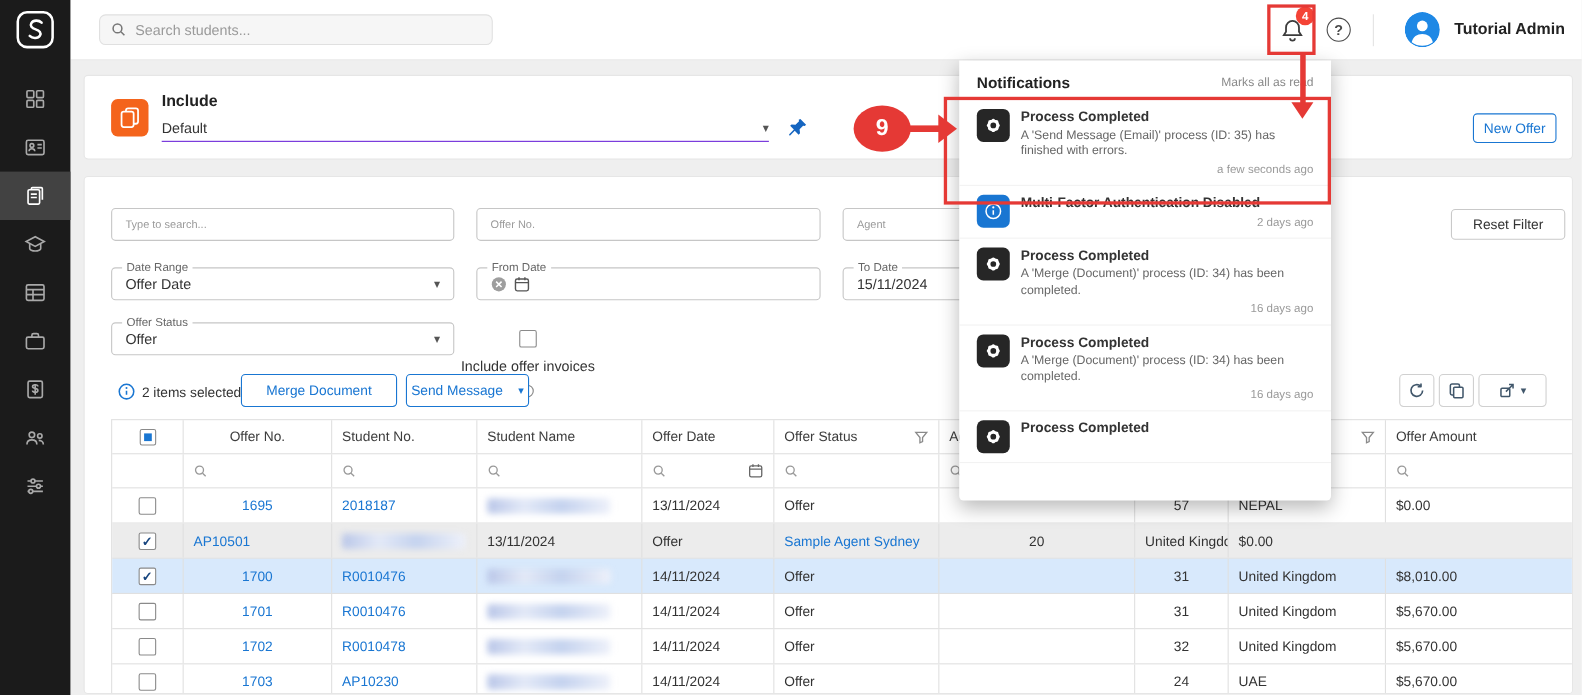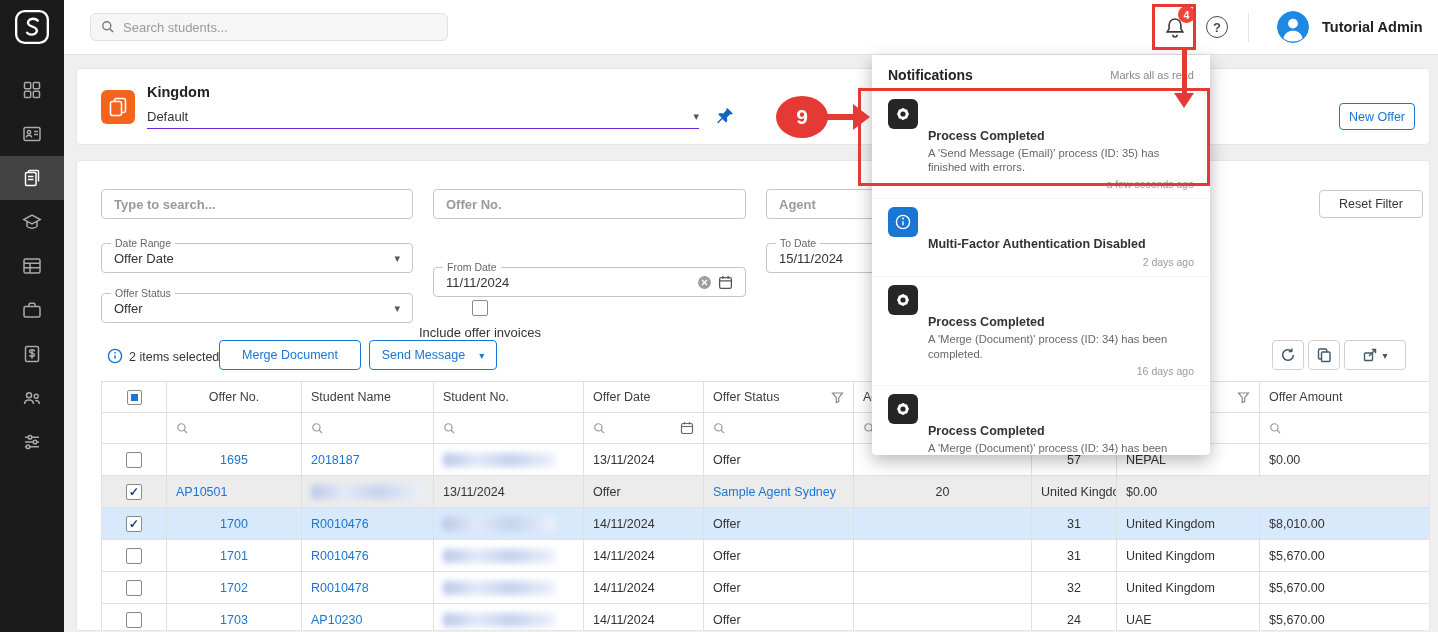--- a/index.html
+++ b/index.html
@@ -34,32 +34,32 @@
   .app-icon { position:absolute; left:24px; top:21px; width:34px; height:34px; background:#f4641c; border-radius:6px; display:flex; align-items:center; justify-content:center; }
   .page-title { position:absolute; left:70px; top:15px; font-size:14.5px; font-weight:bold; color:#222; }
   .view-select { position:absolute; left:70px; top:36px; width:552px; height:24px; border-bottom:1px solid #6d28d9; display:flex; align-items:center; justify-content:space-between; font-size:13px; color:#333; cursor:pointer; }
   .view-caret { color:#555; font-size:11px; }
   .pin-btn { position:absolute; left:638px; top:37px; width:20px; height:20px; cursor:pointer; }
   .btn-blue-outline { border:1px solid #1976d2; color:#1976d2; background:#fff; border-radius:4px; font-size:12.5px; font-family:inherit; display:flex; align-items:center; justify-content:center; cursor:pointer; }
   .new-offer-btn { position:absolute; left:1262px; top:34px; width:76px; height:27px; }
   
   .content-card { position:absolute; left:76px; top:160px; width:1354px; height:471px; background:#fff; border:1px solid #e6e6e6; border-radius:4px; overflow:hidden; z-index:1; }
   .f-input { position:absolute; height:30px; border:1px solid #c6c6c6; border-radius:4px; background:#fff; display:flex; align-items:center; padding:0 12px; font-size:13px; color:#333; gap:6px; }
-  .f-input input { flex:1; border:none; outline:none; font-size:13px; color:#b91c1c; font-family:inherit; background:transparent;font-weight:bold; }
+  .f-input input { flex:1; border:none; outline:none; font-size:10px; color:#b91c1c; font-family:inherit; background:transparent; }
   .f-input input::placeholder { color:#9a9a9a; }
   .float-label { position:absolute; top:-7px; left:9px; background:#fff; padding:0 4px; font-size:10.5px; color:#666; }
   .f-value { flex:1; }
   .sel-caret { color:#555; font-size:11px; }
   .reset-btn { position:absolute; left:1242px; top:29px; width:104px; height:28px; border:1px solid #c9c9c9; border-radius:4px; background:#fff; color:#333; font-size:12.5px; display:flex; align-items:center; justify-content:center; cursor:pointer; }
   .cb { width:16px; height:16px; border:1.5px solid #8a8a8a; border-radius:2px; background:#fff; display:flex; align-items:center; justify-content:center; font-size:12px; font-weight:bold; color:#16447e; cursor:pointer; }
   .include-row { position:absolute; left:342px; top:139px; display:flex; align-items:center; gap:9px; font-size:13px; color:#333;flex-direction:column; }
   .toolbar-info { position:absolute; left:30px; top:187px; width:16px; height:16px; }
   .selected-text { position:absolute; left:52px; top:189px; font-size:12.5px; color:#333; }
   .merge-btn { position:absolute; left:142px; top:179px; width:142px; height:30px; }
-  .send-btn { position:absolute; left:292px; top:179px; width:128px; height:30px; gap:14px; }
+  .send-btn { position:absolute; left:292px; top:179px; width:112px; height:30px; gap:14px; }
   .icon-btn { position:absolute; top:179px; height:30px; border:1px solid #d0d0d0; border-radius:4px; background:#fff; display:flex; align-items:center; justify-content:center; gap:4px; cursor:pointer; color:#41576b; }
   
   .tbl { position:absolute; left:24px; top:220px; width:1330px; border:1px solid #e0e0e0; font-size:12.5px; background:#fff; }
   .tr { display:grid; grid-template-columns:65px 135px 132px 150px 120px 150px 178px 85px 143px 172px; border-bottom:1px solid #e0e0e0; }
   .tr > div { border-right:1px solid #e0e0e0; padding:0 9px; display:flex; align-items:center; height:30px; overflow:hidden; white-space:nowrap; }
   .tr > div:last-child { border-right:none; }
   .tr.data > div { height:31px; }
   .th { color:#3d3d3d; }
   .c-center { justify-content:center; }
   .c-between { justify-content:space-between; }
@@ -72,21 +72,21 @@
   
   .notif-panel { position:absolute; left:872px; top:55px; width:338px; height:400px; background:#fff; border-radius:0 0 4px 4px; box-shadow:0 6px 18px rgba(0,0,0,.28); z-index:40; overflow:hidden; }
   .notif-head { display:flex; align-items:center; justify-content:space-between; padding:12px 16px 8px; }
   .notif-title { font-size:14px; font-weight:bold; color:#222; }
   .notif-markall { font-size:11px; color:#8a8a8a; cursor:pointer; }
   .notif-item { display:flex; gap:10px; padding:8px 16px; border-bottom:1px solid #f2f2f2; cursor:pointer; }
   .nicon { width:30px; height:30px; border-radius:6px; flex:0 0 30px; display:flex; align-items:center; justify-content:center; }
   .nicon-dark { background:#262626; }
   .nicon-blue { background:#1976d2; }
   .n-body-wrap { flex:1; }
-  .n-title { font-size:12.5px; font-weight:bold; color:#333; line-height:15px; margin-bottom:2px;margin-top:30px; }
+  .n-title { font-size:12.5px; font-weight:bold; color:#333; line-height:15px; margin-bottom:2px; }
   .n-text { font-size:11.2px; color:#666; line-height:14.2px; }
   .n-time { font-size:10.5px; color:#9a9a9a; text-align:right; margin-top:4px; line-height:12px; }
   
   .anno { position:absolute; z-index:60; }
   .anno-bell-box { left:1152px; top:4px; width:44px; height:46px; border:3px solid #e53935; z-index:70; }
   .anno-item-box { left:858px; top:88px; width:352px; height:98px; border:3px solid #e53935; }
   .anno-arrow-down-shaft { left:1182px; top:50px; width:5px; height:44px; background:#e53935; z-index:70; }
   .anno-arrow-down-head { left:1174px; top:93px; width:0; height:0; border-left:10px solid transparent; border-right:10px solid transparent; border-top:15px solid #e53935; z-index:70; }
   .anno-step { left:776px; top:96px; width:52px; height:42px; border-radius:50%; background:#e53935; color:#fff; font-size:21px; font-weight:bold; display:flex; align-items:center; justify-content:center; }
   .anno-arrow-right-shaft { left:824px; top:114px; width:32px; height:6px; background:#e53935; }
@@ -197,21 +197,21 @@
   <div class="user-name">Tutorial Admin</div>
 </div>
 
 <div class="header-card">
   <div class="app-icon">
     <svg width="22" height="22" viewBox="0 0 22 22" fill="none">
         <rect x="7.5" y="2.5" width="11" height="14" rx="2" stroke="#fff" stroke-width="1.6"></rect>
         <rect x="3.5" y="5.5" width="11" height="14" rx="2" fill="#f4641c" stroke="#fff" stroke-width="1.6"></rect>
       </svg>
   </div>
-  <div class="page-title">Kingdom</div>
+  <div class="page-title">Include</div>
   <div class="view-select">
     <span>Default</span>
     <span class="view-caret">▾</span>
   </div>
   <div class="pin-btn">
     <svg width="20" height="20" viewBox="0 0 20 20">
         <path d="M12.6 2.2l5.2 5.2-1.2 1.2-1.5-.3-3.2 3.2.4 3.6-1.3 1.3-3.5-3.5-4.2 4.3-1-.2.2-1 4.2-4.2-3.4-3.4 1.3-1.3 3.6.4 3.2-3.2-.3-1.5z" fill="#1565c0"></path>
       </svg>
   </div>
   <button class="btn-blue-outline new-offer-btn">New Offer</button>
@@ -228,23 +228,22 @@
   <div class="f-input" style="left:689px; top:28px; width:313px;">
     <input type="text" placeholder="Agent" style="">
   </div>
   <div class="reset-btn">Reset Filter</div>
 
   <div class="f-input" style="left:24px; top:82px; width:312px;">
     <span class="float-label">Date Range</span>
     <span class="f-value">Offer Date</span>
     <span class="sel-caret">▾</span>
   </div>
-  <div class="f-input" style="left:356px; top:82px; width:313px;margin-top:24px;">
+  <div class="f-input" style="left:356px; top:82px; width:313px;">
     <span class="float-label">From Date</span>
-    <span class="f-value">11/11/2024</span>
     <svg width="15" height="15" viewBox="0 0 14 14">
         <circle cx="7" cy="7" r="6" fill="#9e9e9e"></circle>
         <path d="M4.7 4.7l4.6 4.6M9.3 4.7l-4.6 4.6" stroke="#fff" stroke-width="1.3"></path>
       </svg>
     <svg width="15" height="15" viewBox="0 0 14 14" fill="none" stroke="#555" stroke-width="1.2">
         <rect x="1.5" y="2.5" width="11" height="10" rx="1.5"></rect>
         <path d="M1.5 5.5h11M4.5 1v2.5M9.5 1v2.5"></path>
       </svg>
   </div>
   <div class="f-input" style="left:689px; top:82px; width:313px;">
@@ -304,22 +303,22 @@
 
   <div class="tbl">
 
     <div class="tr th">
       <div class="c-center">
           <div class="sel-all">
             <div></div>
           </div>
         </div>
       <div class="c-center">Offer No.</div>
+      <div>Student No.</div>
       <div>Student Name</div>
-      <div>Student No.</div>
       <div>Offer Date</div>
       <div class="c-between">
         <span>Offer Status</span>
         <svg width="13" height="13" viewBox="0 0 13 13" fill="none" stroke="#8a8a8a" stroke-width="1.2">
             <path d="M1.5 2h10L7.7 6.7v3.8l-2.4 1V6.7z"></path>
           </svg>
       </div>
       <div>Agent</div>
       <div></div>
       <div class="c-between">

